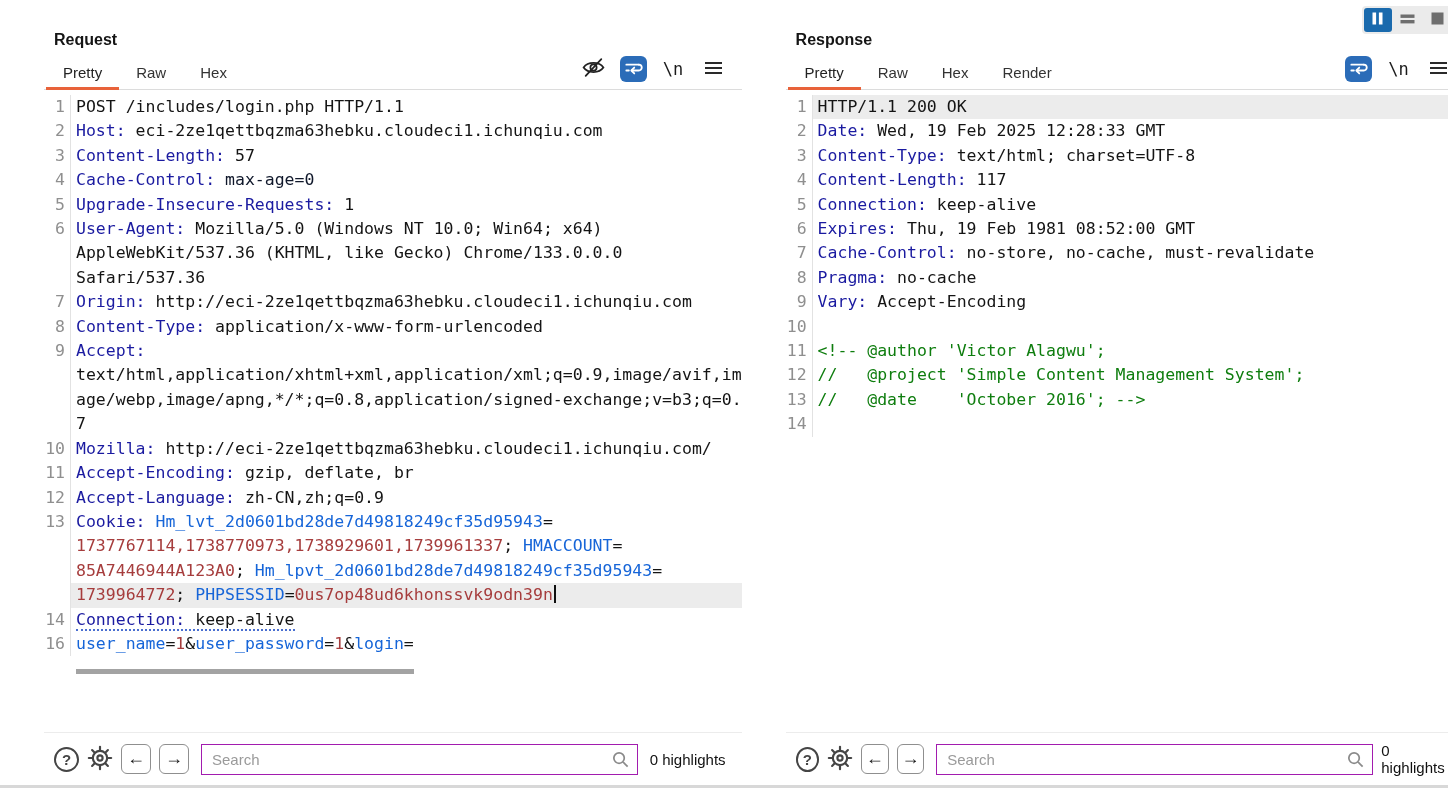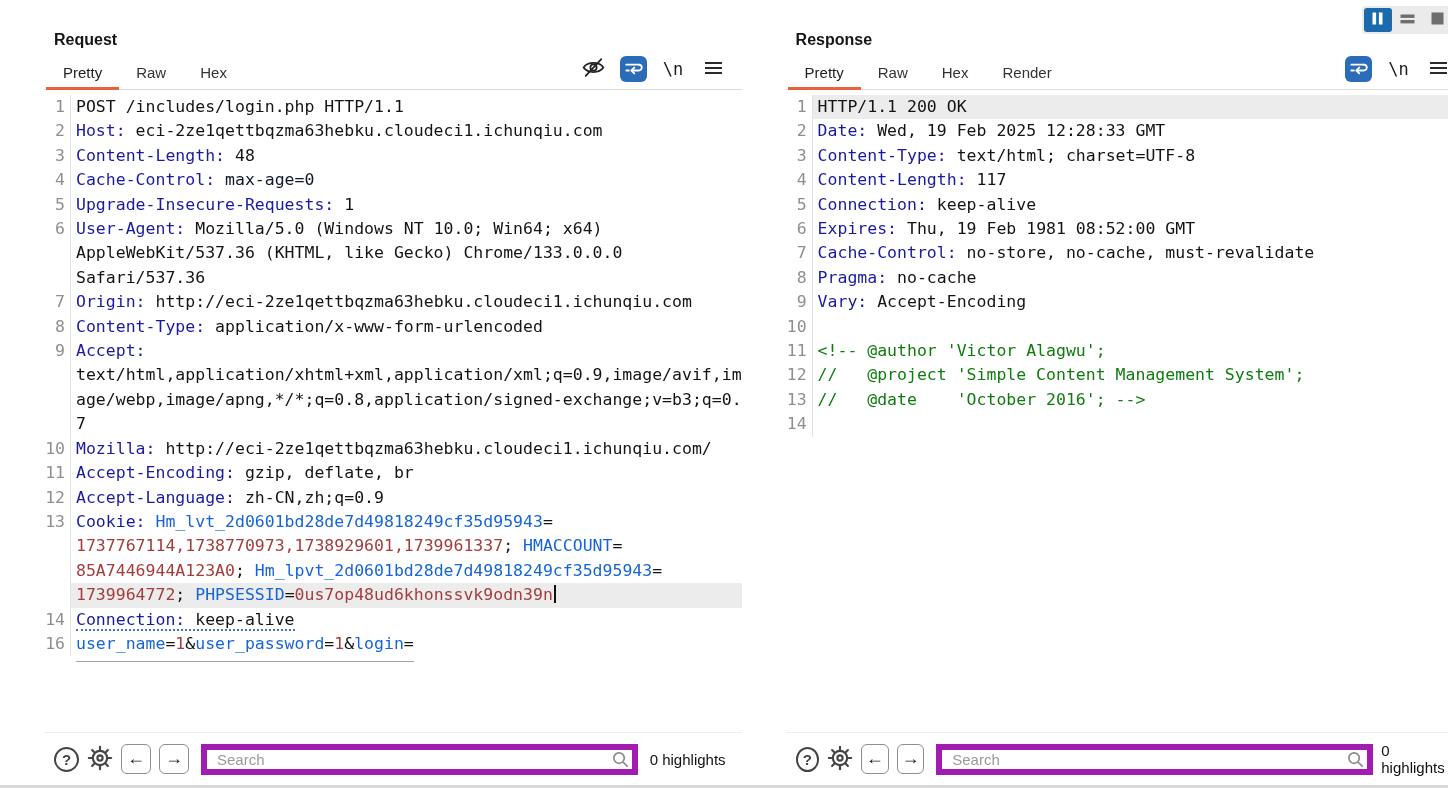--- a/index.html
+++ b/index.html
@@ -27,29 +27,29 @@
   .view-switcher{position:absolute;top:6px;right:13px;display:flex;gap:2px;background:#ebebeb;padding:2px;border-radius:4px;}
   .vbtn{width:28px;height:24px;border:none;border-radius:3px;background:transparent;display:flex;align-items:center;justify-content:center;cursor:pointer;}
   .vbtn.active{background:var(--c-activeblue);}
   
   .editor{flex:1;overflow:hidden;padding-top:5px;font-family:"DejaVu Sans Mono",monospace;font-size:16.5px;}
   .row{display:flex;line-height:24.4px;}
   .gut{flex:none;width:27px;text-align:right;padding-right:5px;color:var(--c-ln);border-right:1px solid #e2e2e2;user-select:none;}
   .code{flex:1;padding-left:5px;white-space:pre;color:var(--c-text);}
   .row.hl .code{background:var(--c-hl);}
   .deco-dotted{border-bottom:2px dotted #4a6fd0;}
-  .deco-faint{border-bottom:1px solid #a3a3a3;padding-bottom:8px;}
+  .deco-faint{border-bottom:5px solid #a3a3a3;padding-bottom:16px;}
   .cursor{display:inline-block;width:2px;height:18px;background:#101010;vertical-align:-3px;margin-left:1px;}
   
   .footer{flex:none;height:53px;display:flex;align-items:center;gap:8px;padding:0 14px 0 10px;border-top:1px solid #ececec;}
   .help-btn{width:25px;height:25px;border-radius:50%;border:2px solid #454545;background:none;color:#454545;font-size:15px;font-weight:bold;display:flex;align-items:center;justify-content:center;cursor:pointer;padding:0;}
   .gear-btn{border:none;background:none;padding:0;cursor:pointer;display:flex;}
   .nav-btn{width:30px;height:30px;border:1.5px solid #8f8f8f;border-radius:6px;background:#fff;font-size:18px;color:#1a1a1a;display:flex;align-items:center;justify-content:center;cursor:pointer;padding:0 0 2px 0;}
   .search-wrap{position:relative;margin-left:4px;}
-  .search-input{width:437px;height:31px;border:6px solid #a21caf;padding:0 36px 0 10px;font-size:15px;font-family:"Liberation Sans",sans-serif;color:#000000;background:#fff;}
+  .search-input{width:437px;height:31px;border:1px solid #a21caf;padding:0 36px 0 10px;font-size:15px;font-family:"Liberation Sans",sans-serif;color:#000000;background:#fff;}
   .search-input::placeholder{color:#9a9a9a;}
   .search-glass{position:absolute;right:8px;top:6px;pointer-events:none;}
   .highlights{margin-left:auto;font-size:15px;color:#111;padding-right:2px;}
 </style>
 </head>
 <body>
 
 <div class="app">
 
   <section class="panel">
@@ -102,21 +102,21 @@
           <div class="row">
             <span class="gut">1</span>
             <span class="code"><span style="color: rgb(20, 20, 20);">POST /includes/login.php HTTP/1.1</span></span>
           </div>
           <div class="row">
             <span class="gut">2</span>
             <span class="code"><span style="color: rgb(26, 26, 160);">Host:</span><span style="color: rgb(20, 20, 20);"> eci-2ze1qettbqzma63hebku.cloudeci1.ichunqiu.com</span></span>
           </div>
           <div class="row">
             <span class="gut">3</span>
-            <span class="code"><span style="color: rgb(26, 26, 160);">Content-Length:</span><span style="color: rgb(20, 20, 20);"> 48</span></span>
+            <span class="code"><span style="color: rgb(26, 26, 160);">Content-Length:</span><span style="color: rgb(20, 20, 20);"> 57</span></span>
           </div>
           <div class="row">
             <span class="gut">4</span>
             <span class="code"><span style="color: rgb(26, 26, 160);">Cache-Control:</span><span style="color: #0f172a;"> max-age=0</span></span>
           </div>
           <div class="row">
             <span class="gut">5</span>
             <span class="code"><span style="color: rgb(26, 26, 160);">Upgrade-Insecure-Requests:</span><span style="color: rgb(20, 20, 20);"> 1</span></span>
           </div>
           <div class="row">

